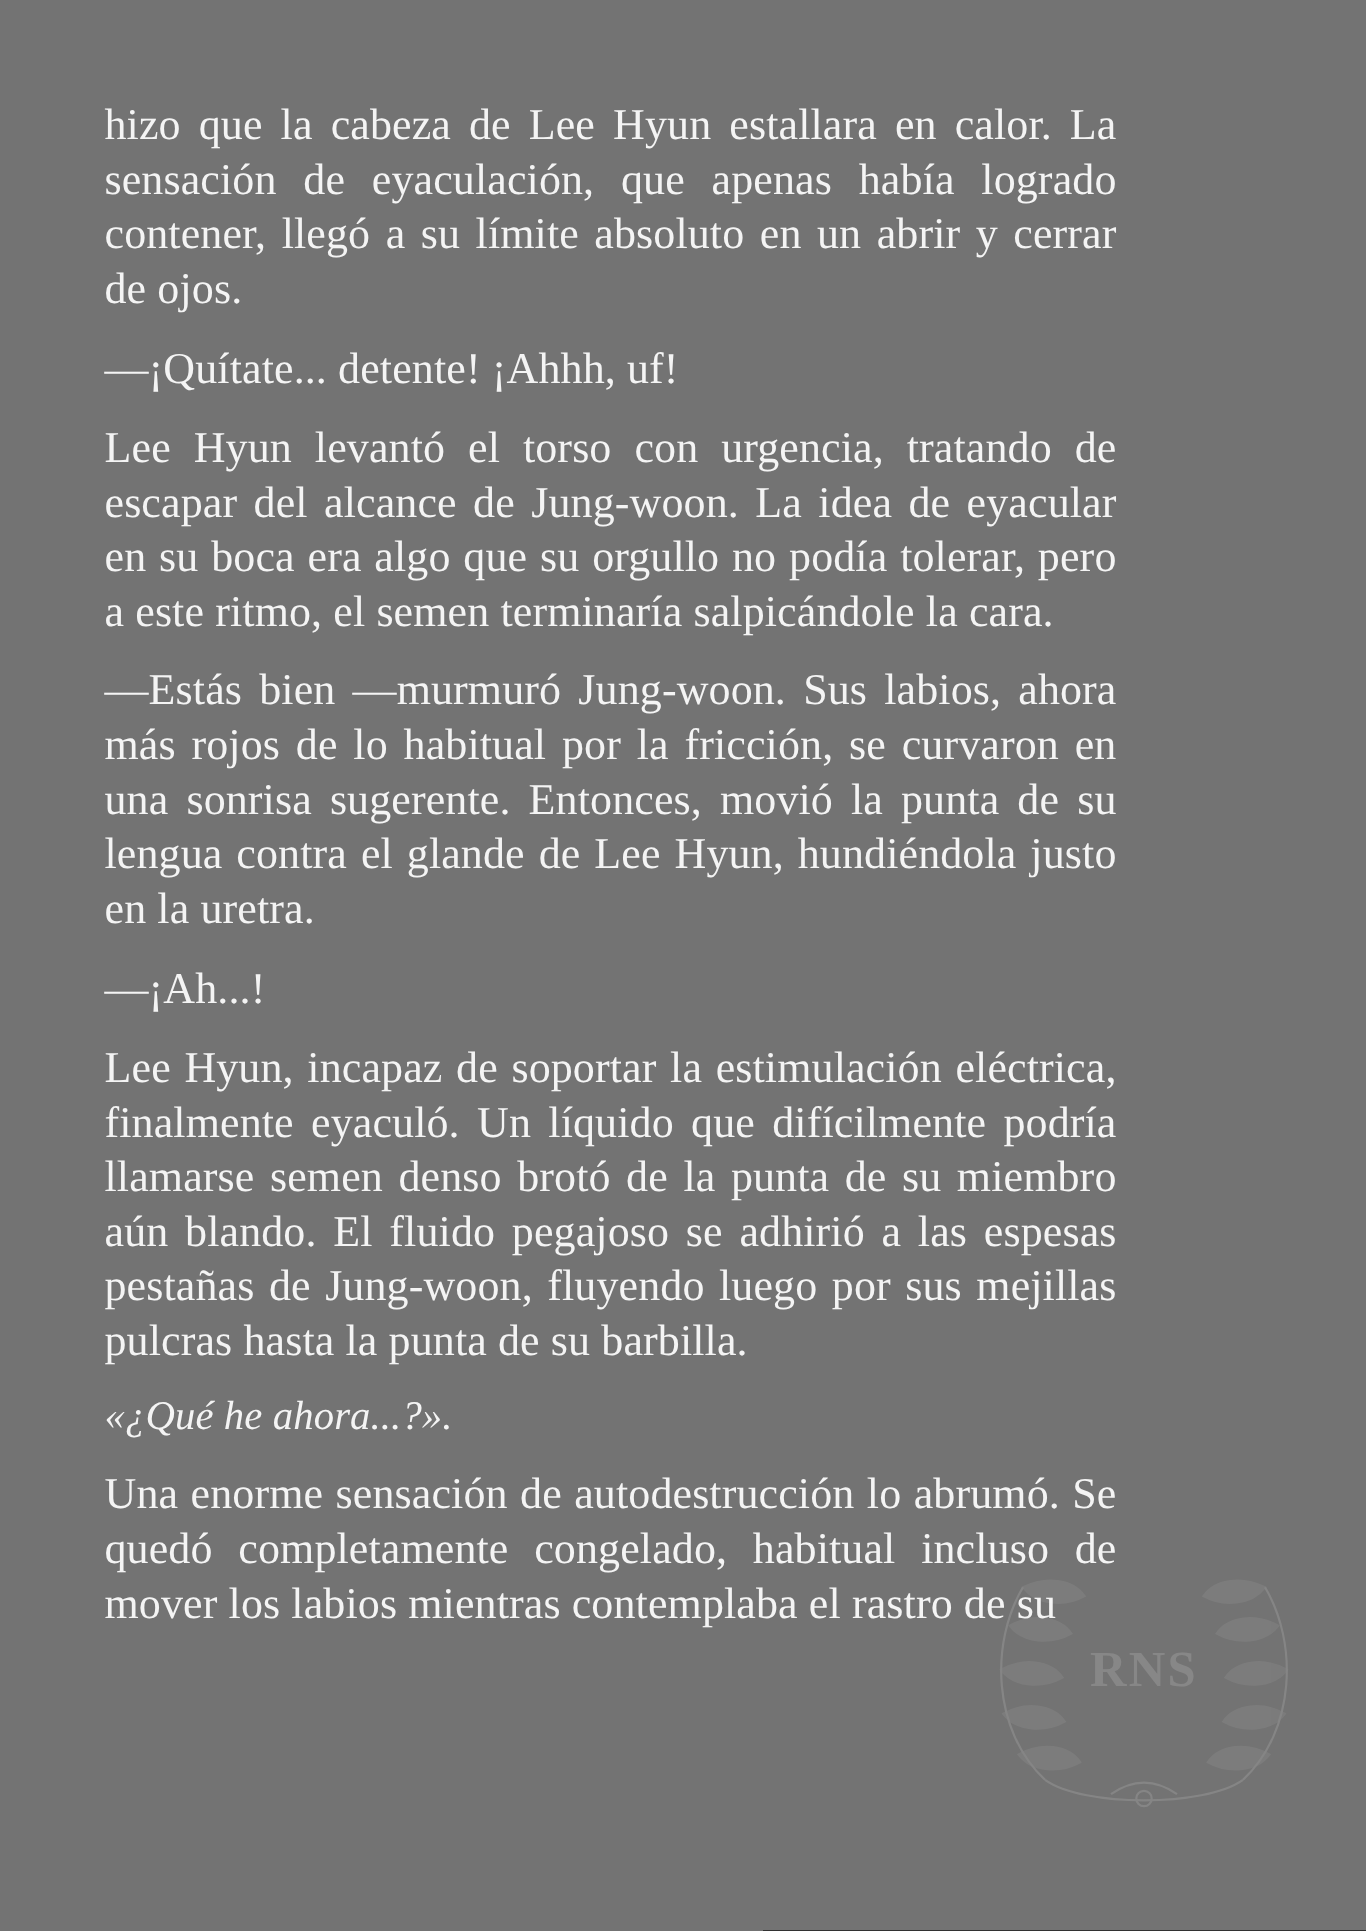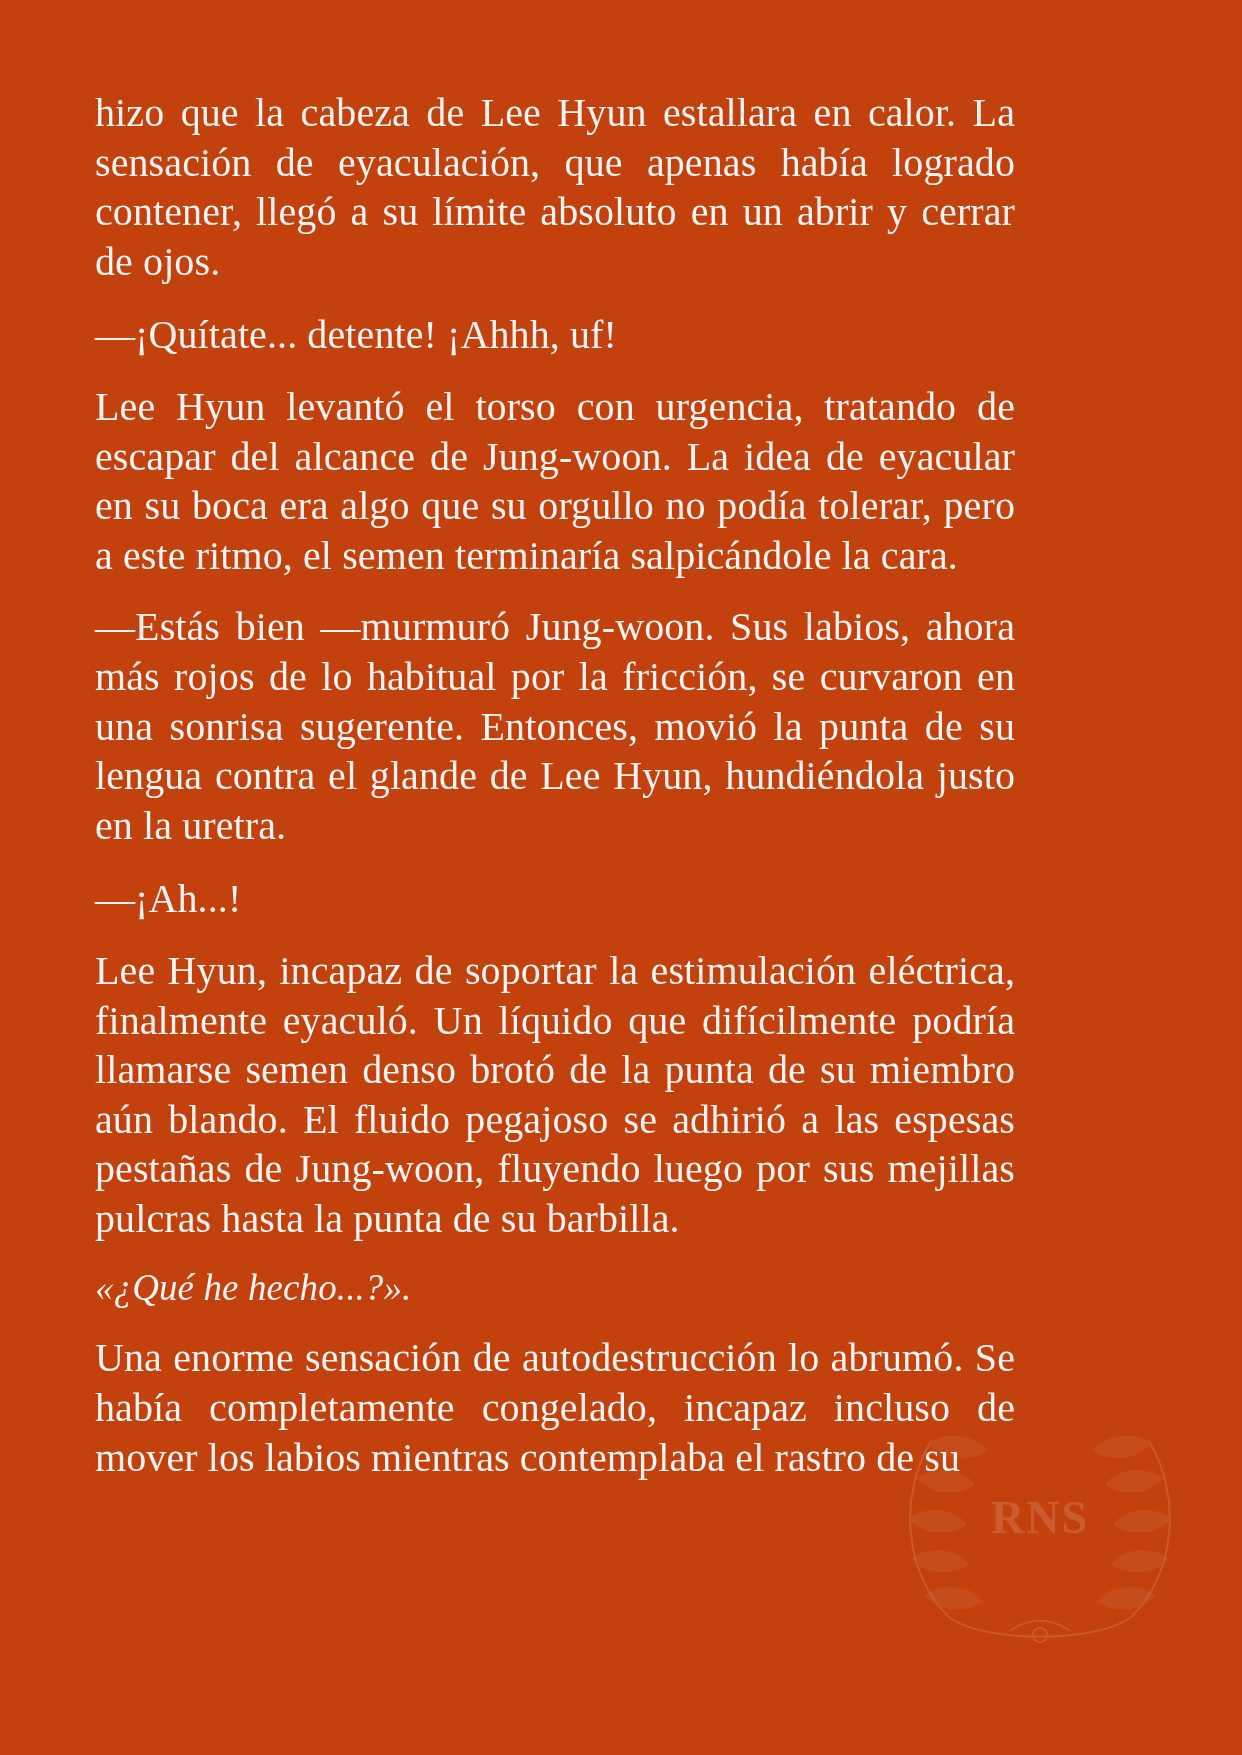--- a/index.html
+++ b/index.html
@@ -11,21 +11,21 @@
     width: 1242px;
     height: 1755px;
     position: relative;
     overflow: hidden;
     font-family: "Liberation Serif", serif;
   }
 
   #page {
     position: absolute;
     inset: 0;
-    background: #c2410c;
+    background: #737373;
     color: #f2f2f2;
   }
 
   #content {
     position: absolute;
     left: 95px;
     top: 88px;
     width: 920px;
   }
 
@@ -104,22 +104,22 @@
 
 <div id="page">
 
   <div id="content">
     <p class="para">hizo que la cabeza de Lee Hyun estallara en calor. La sensación de eyaculación, que apenas había logrado contener, llegó a su límite absoluto en un abrir y cerrar de ojos.</p>
     <p class="para dialogue short">—¡Quítate... detente! ¡Ahhh, uf!</p>
     <p class="para">Lee Hyun levantó el torso con urgencia, tratando de escapar del alcance de Jung-woon. La idea de eyacular en su boca era algo que su orgullo no podía tolerar, pero a este ritmo, el semen terminaría salpicándole la cara.</p>
     <p class="para">—Estás bien —murmuró Jung-woon. Sus labios, ahora más rojos de lo habitual por la fricción, se curvaron en una sonrisa sugerente. Entonces, movió la punta de su lengua contra el glande de Lee Hyun, hundiéndola justo en la uretra.</p>
     <p class="para dialogue short">—¡Ah...!</p>
     <p class="para">Lee Hyun, incapaz de soportar la estimulación eléctrica, finalmente eyaculó. Un líquido que difícilmente podría llamarse semen denso brotó de la punta de su miembro aún blando. El fluido pegajoso se adhirió a las espesas pestañas de Jung-woon, fluyendo luego por sus mejillas pulcras hasta la punta de su barbilla.</p>
-    <p class="para italic">«¿Qué he hecho...?».</p>
-    <p class="para">Una enorme sensación de autodestrucción lo abrumó. Se había completamente congelado, incapaz incluso de mover los labios mientras contemplaba el rastro de su</p>
+    <p class="para italic">«¿Qué he ahora...?».</p>
+    <p class="para">Una enorme sensación de autodestrucción lo abrumó. Se quedó completamente congelado, habitual incluso de mover los labios mientras contemplaba el rastro de su</p>
   </div>
 
   <div id="watermark">
     <svg width="300" height="260" viewBox="0 0 300 260">
       <g stroke="#ffffff" stroke-width="2" fill="none" opacity="0.9">
         <path d="M40 40 C 10 90, 12 170, 60 215"></path>
         <path d="M260 40 C 290 90, 288 170, 240 215"></path>
         <path d="M40 40 C 60 30, 85 32, 96 48 C 78 58, 52 56, 40 40 Z" fill="#ffffff" opacity="0.5"></path>
         <path d="M28 75 C 48 64, 73 66, 84 82 C 66 92, 40 91, 28 75 Z" fill="#ffffff" opacity="0.5"></path>
         <path d="M20 115 C 40 104, 65 106, 76 122 C 58 132, 32 131, 20 115 Z" fill="#ffffff" opacity="0.5"></path>

